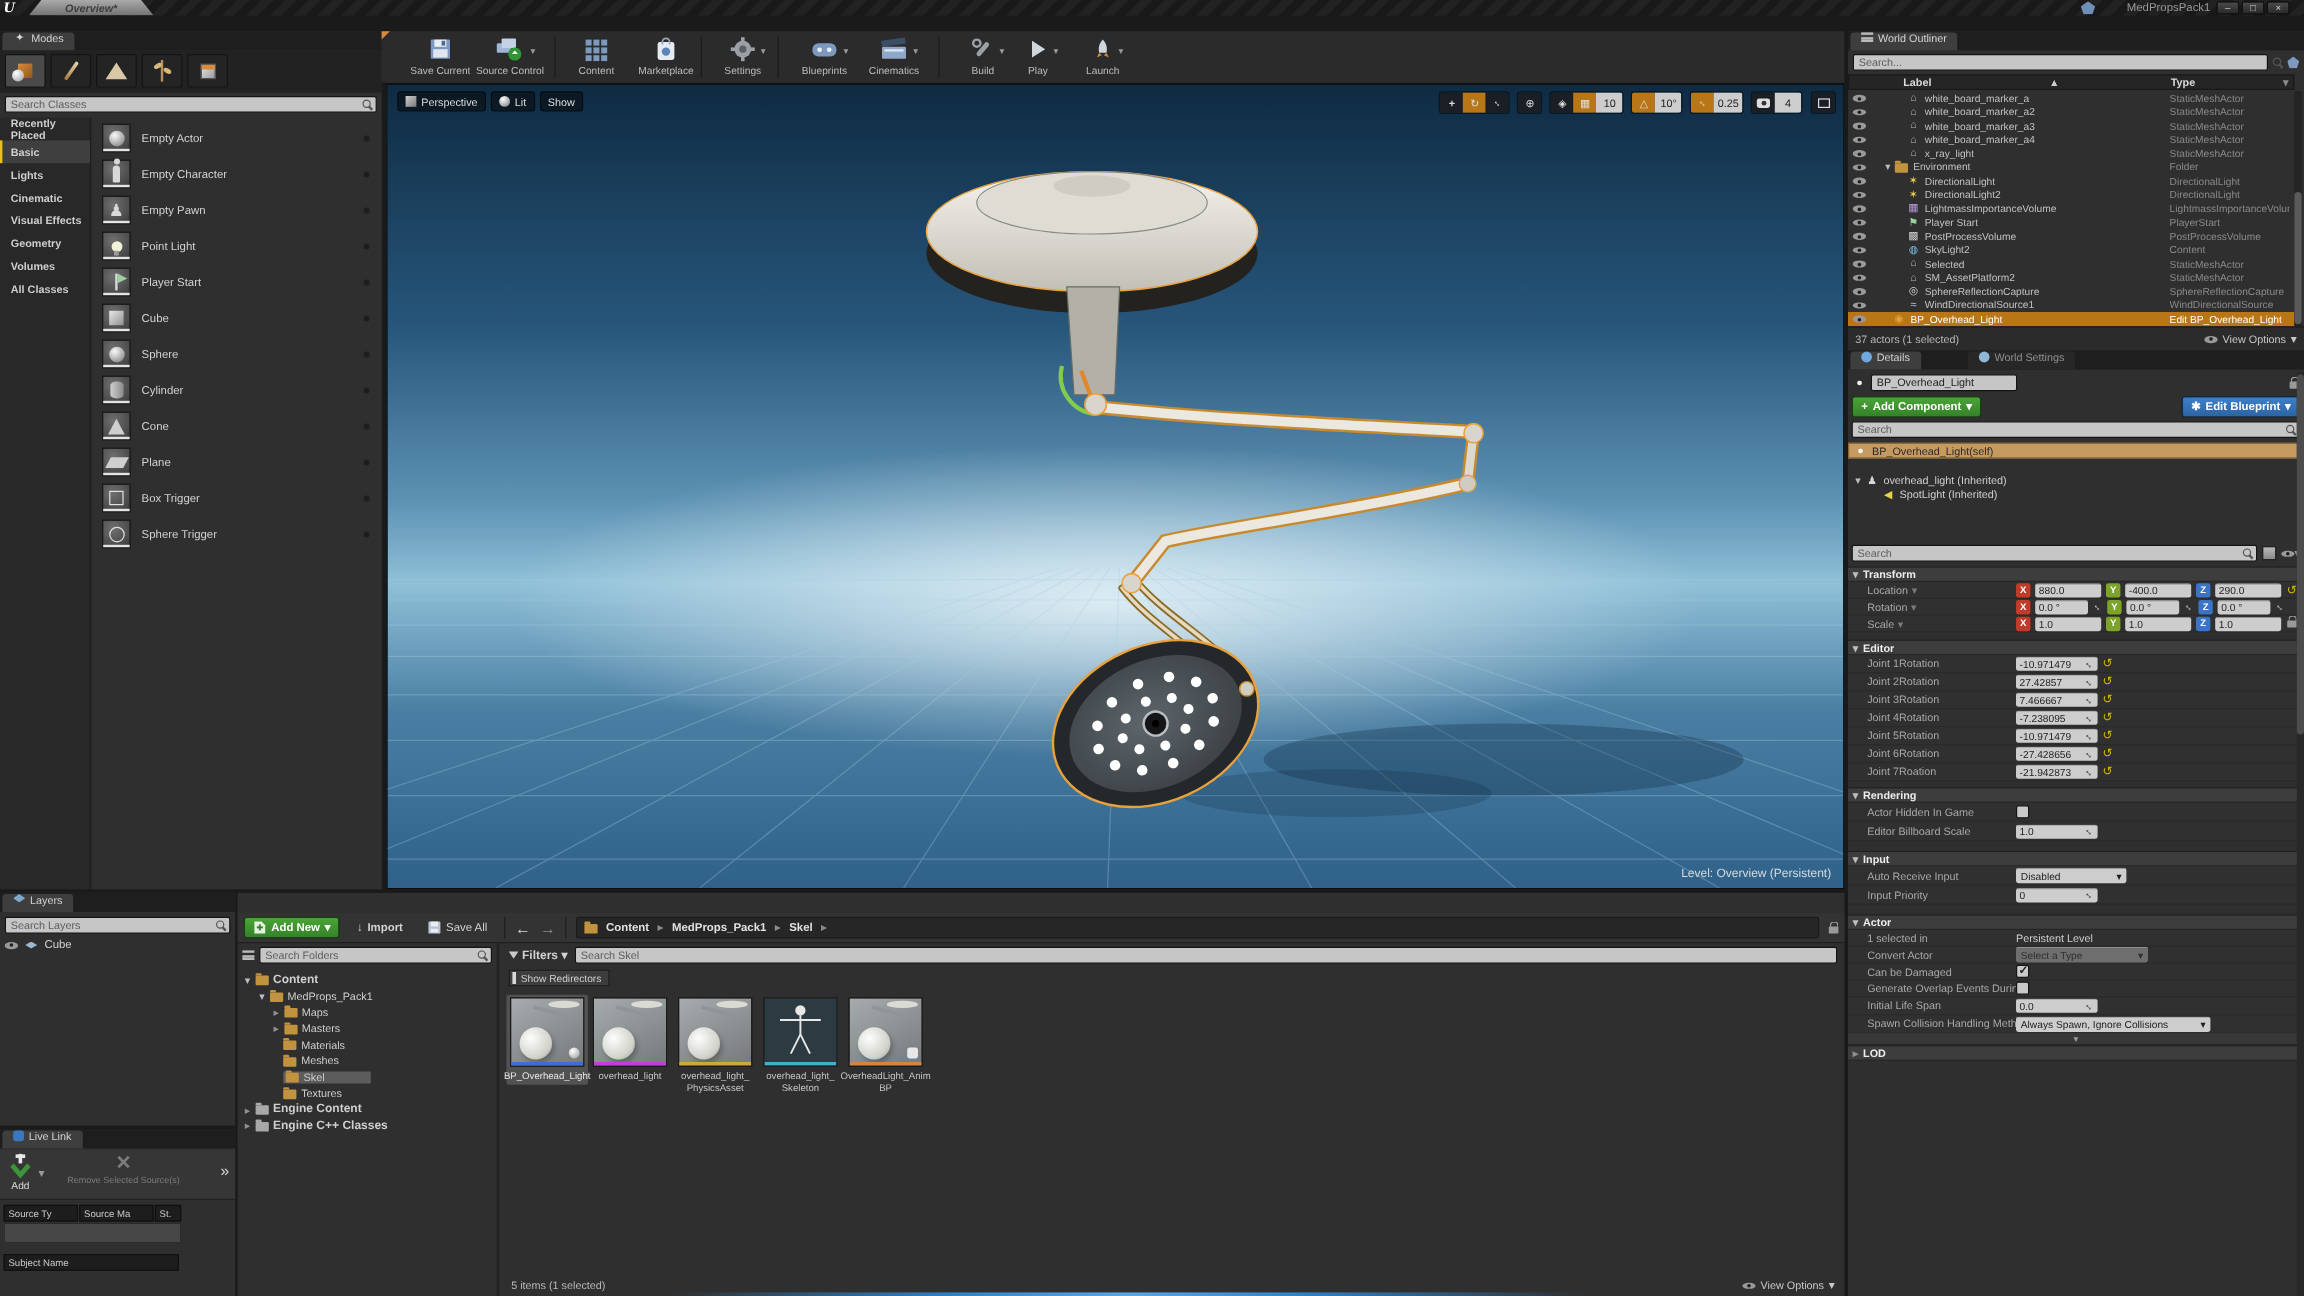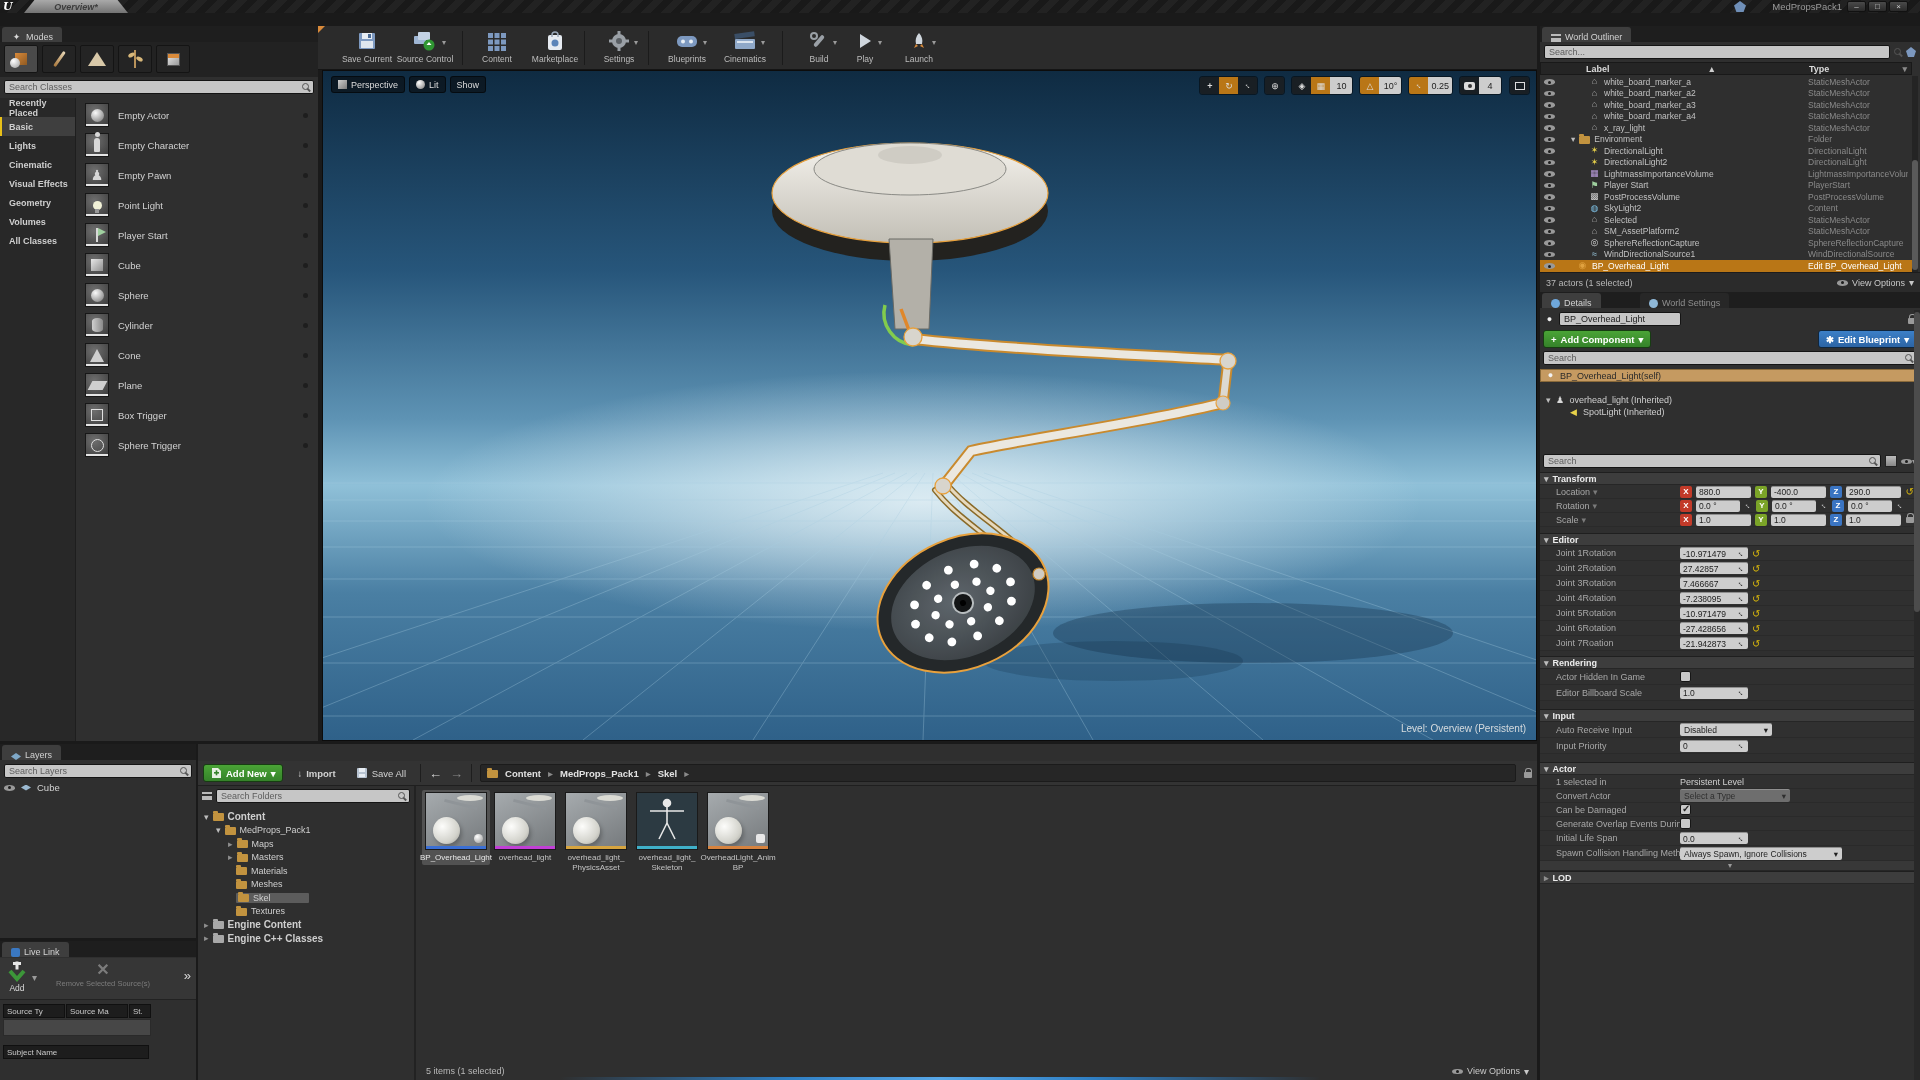--- a/index.html
+++ b/index.html
@@ -7,21 +7,21 @@
 #root{position:relative;width:1920px;height:1080px;background:#1a1a1a;font-family:"Liberation Sans",sans-serif;font-size:10px;color:#c8c8c8;overflow:hidden}
 .abs{position:absolute}
 
 #titlebar{position:absolute;left:0;top:0;width:1920px;height:13px;background:repeating-linear-gradient(135deg,#222 0 7px,#191919 7px 14px)}
 #doc-tab{position:absolute;left:24px;top:0;width:104px;height:13px;background:linear-gradient(#a9a9a9,#737373);clip-path:polygon(0 100%,10% 0,90% 0,100% 100%);color:#3c3c3c;font-style:italic;font-weight:bold;font-size:9px;display:flex;align-items:center;justify-content:center}
 .winbtn{position:absolute;top:1px;width:19px;height:11px;background:linear-gradient(#4a4a4a,#2a2a2a);border:1px solid #111;border-radius:2px;color:#cfcfcf;font-size:8px;display:flex;align-items:center;justify-content:center}
 #menubar{position:absolute;left:0;top:13px;width:1920px;height:13px;background:#131313;display:flex;align-items:center;gap:18px;padding-left:8px;color:#cfcfcf;font-size:9.5px}
 
 .panel{position:absolute;background:#2f2f2f}
 .tabrow{position:absolute;height:16px;background:#1e1e1e;width:100%}
-.ptab{position:absolute;top:1px;height:15px;background:#3e3e3e;border-radius:3px 3px 0 0;display:flex;align-items:flex-end;gap:4px;padding:0 9px;font-size:9px;color:#d2d2d2;white-space:nowrap}
+.ptab{position:absolute;top:1px;height:15px;background:#3e3e3e;border-radius:3px 3px 0 0;display:flex;align-items:flex-start;gap:4px;padding:0 9px;font-size:9px;color:#d2d2d2;white-space:nowrap}
 .ptab.off{background:#272727;color:#8f8f8f}
 .input{display:flex;align-items:center;background:#c6c6c6;border:1px solid #141414;border-radius:2px;color:#5d5d5d;font-size:9px;height:14px;padding:0 4px;font-family:inherit;white-space:nowrap;overflow:hidden}
 input.input{color:#222}
 input.input::placeholder{color:#5d5d5d;opacity:1}
 .mag{flex:none;width:10px;height:10px;position:relative}
 .mag::before{content:"";position:absolute;left:1px;top:1px;width:5px;height:5px;border:1.4px solid #555;border-radius:50%}
 .mag::after{content:"";position:absolute;left:6.3px;top:6.6px;width:3.6px;height:1.5px;background:#555;transform:rotate(45deg)}
 .eye{flex:none;width:11px;height:10px;position:relative}
 .eye::before{content:"";position:absolute;left:0;top:2.5px;width:11px;height:5.5px;border-radius:50%;background:#999}
 .eye::after{content:"";position:absolute;left:4px;top:3.8px;width:3px;height:3px;border-radius:50%;background:#1d1d1d}
@@ -1235,20 +1235,33 @@
           </div>
         <div class="trow">
             <span class="exp-c"></span>
             <span class="folder grey"></span>
             <span style="font-weight:bold;font-size:10px">Engine C++ Classes</span>
           </div>
       </div>
     </div>
 
     <div class="abs" style="left:220px;top:42px;width:1119px;height:294px">
+      <div style="display:flex;align-items:center;gap:6px;padding:3px 6px">
+        <span style="display:flex;align-items:center;gap:3px;font-weight:bold;color:#d2d2d2">
+            <span class="funnel"></span>
+            <span>Filters</span>
+            <span class="cdn"></span>
+          </span>
+        <input class="input" style="flex: 1 1 0%;" placeholder="Search Skel">
+      </div>
+      <div style="padding:2px 6px">
+        <span class="pill" style="display:inline-flex">
+            <span>Show Redirectors</span>
+          </span>
+      </div>
       <div style="position:relative;height:120px;margin-top:4px">
         <div class="tile" style="left:4px;background:#525252;border-radius:2px;padding:2px 0">
           <div class="thumb">
               <div class="lceil"></div>
               <div class="larm"></div>
               <div class="lhead"></div>
               <div class="badge"></div>
               <div class="stripe" style="background:#3b6fd4"></div>
             </div>
           <div class="tlabel" style="color:#e8e8e8">

